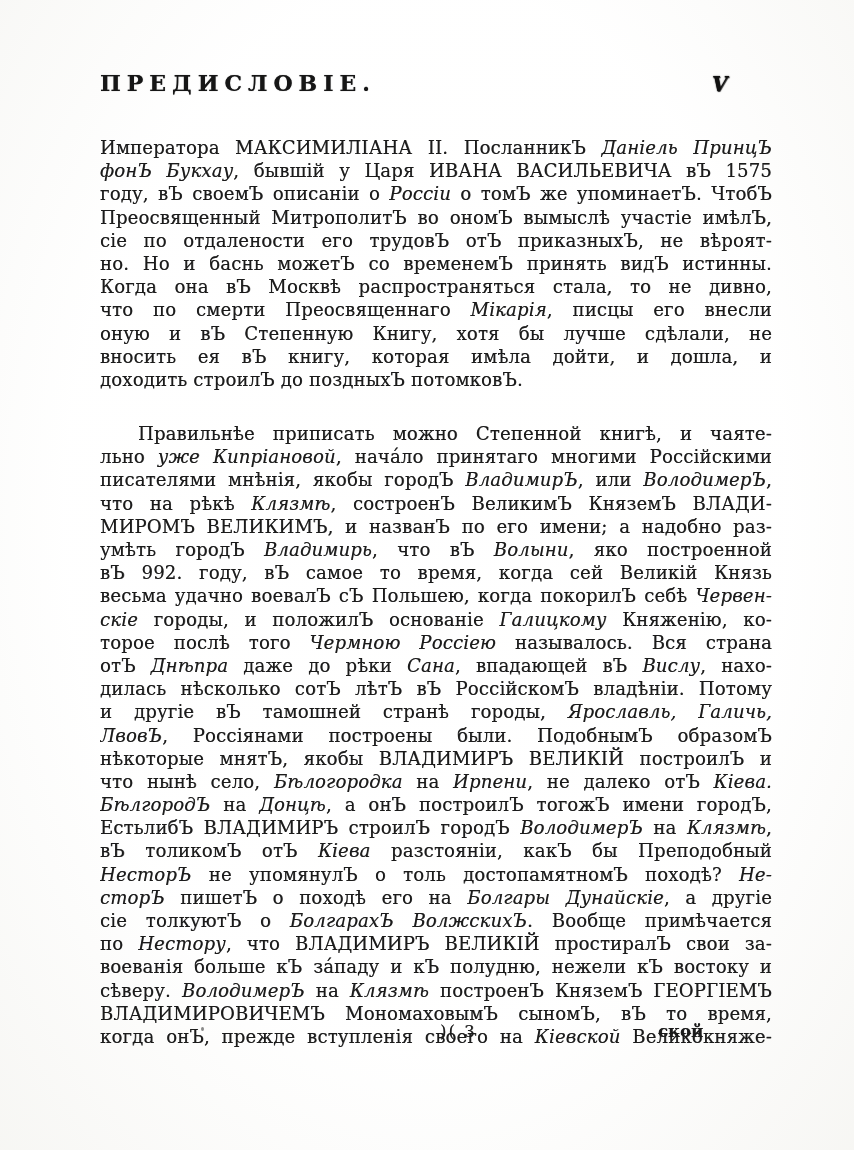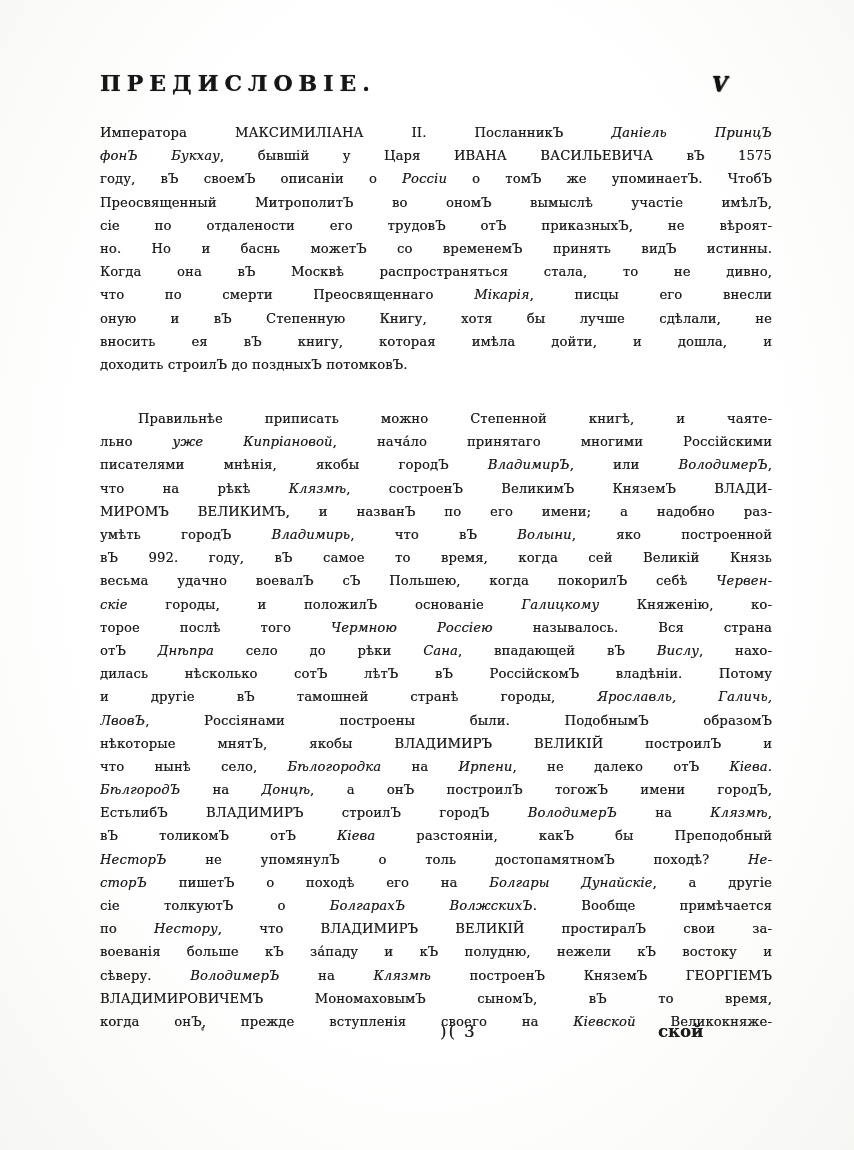--- a/index.html
+++ b/index.html
@@ -32,22 +32,22 @@
     position: absolute;
     top: 72px; left: 712px;
     font-size: 20px;
     font-weight: 700;
     font-style: italic;
     color: #101010;
     text-shadow: 0 0 1.4px rgba(10,10,10,0.9), 0.5px 0.5px 0.8px rgba(10,10,10,0.8);
   }
   .text-block {
     position: absolute;
-    top: 121px; left: 100px; width: 672px;
-    font-size: 13px;
+    top: 136px; left: 100px; width: 672px;
+    font-size: 18px;
     letter-spacing: 0.2px;
     text-shadow: 0.3px 0.3px 0.5px rgba(25,25,25,0.6);
   }
   .para { margin: 0; }
   .para + .para { margin-top: 31px; }
   .line {
     line-height: 23.2px;
     height: 23.2px;
     text-align: justify;
     text-align-last: justify;
@@ -92,21 +92,21 @@
         <div class="line indent"><span>Правильнѣе приписать можно Степенной книгѣ, и чаяте-</span></div>
         <div class="line"><span>льно </span><span class="it">уже Кипріановой</span><span>, нача́ло принятаго многими Россійскими</span></div>
         <div class="line"><span>писателями мнѣнія, якобы городЪ </span><span class="it">ВладимирЪ</span><span>, или </span><span class="it">ВолодимерЪ</span><span>,</span></div>
         <div class="line"><span>что на рѣкѣ </span><span class="it">Клязмѣ</span><span>, состроенЪ ВеликимЪ КняземЪ ВЛАДИ-</span></div>
         <div class="line"><span>МИРОМЪ ВЕЛИКИМЪ, и названЪ по его имени; а надобно раз-</span></div>
         <div class="line"><span>умѣть городЪ </span><span class="it">Владимирь</span><span>, что вЪ </span><span class="it">Волыни</span><span>, яко построенной</span></div>
         <div class="line"><span>вЪ 992. году, вЪ самое то время, когда сей Великій Князь</span></div>
         <div class="line"><span>весьма удачно воевалЪ сЪ Польшею, когда покорилЪ себѣ </span><span class="it">Червен-</span></div>
         <div class="line"><span class="it">скіе</span><span> городы, и положилЪ основаніе </span><span class="it">Галицкому</span><span> Княженію, ко-</span></div>
         <div class="line"><span>торое послѣ того </span><span class="it">Чермною Россіею</span><span> называлось. Вся страна</span></div>
-        <div class="line"><span>отЪ </span><span class="it">Днѣпра</span><span> село до рѣки </span><span class="it">Сана</span><span>, впадающей вЪ </span><span class="it">Вислу</span><span>, нахо-</span></div>
+        <div class="line"><span>отЪ </span><span class="it">Днѣпра</span><span> даже до рѣки </span><span class="it">Сана</span><span>, впадающей вЪ </span><span class="it">Вислу</span><span>, нахо-</span></div>
         <div class="line"><span>дилась нѣсколько сотЪ лѣтЪ вЪ РоссійскомЪ владѣніи. Потому</span></div>
         <div class="line"><span>и другіе вЪ тамошней странѣ городы, </span><span class="it">Ярославль, Галичь,</span></div>
         <div class="line"><span class="it">ЛвовЪ</span><span>, Россіянами построены были. ПодобнымЪ образомЪ</span></div>
         <div class="line"><span>нѣкоторые мнятЪ, якобы ВЛАДИМИРЪ ВЕЛИКІЙ построилЪ и</span></div>
         <div class="line"><span>что нынѣ село, </span><span class="it">Бѣлогородка</span><span> на </span><span class="it">Ирпени</span><span>, не далеко отЪ </span><span class="it">Кіева.</span></div>
         <div class="line"><span class="it">БѣлгородЪ</span><span> на </span><span class="it">Донцѣ</span><span>, а онЪ построилЪ тогожЪ имени городЪ,</span></div>
         <div class="line"><span>ЕстьлибЪ ВЛАДИМИРЪ строилЪ городЪ </span><span class="it">ВолодимерЪ</span><span> на </span><span class="it">Клязмѣ</span><span>,</span></div>
         <div class="line"><span>вЪ толикомЪ отЪ </span><span class="it">Кіева</span><span> разстояніи, какЪ бы Преподобный</span></div>
         <div class="line"><span class="it">НесторЪ</span><span> не упомянулЪ о толь достопамятномЪ походѣ? </span><span class="it">Не-</span></div>
         <div class="line"><span class="it">сторЪ</span><span> пишетЪ о походѣ его на </span><span class="it">Болгары Дунайскіе</span><span>, а другіе</span></div>

